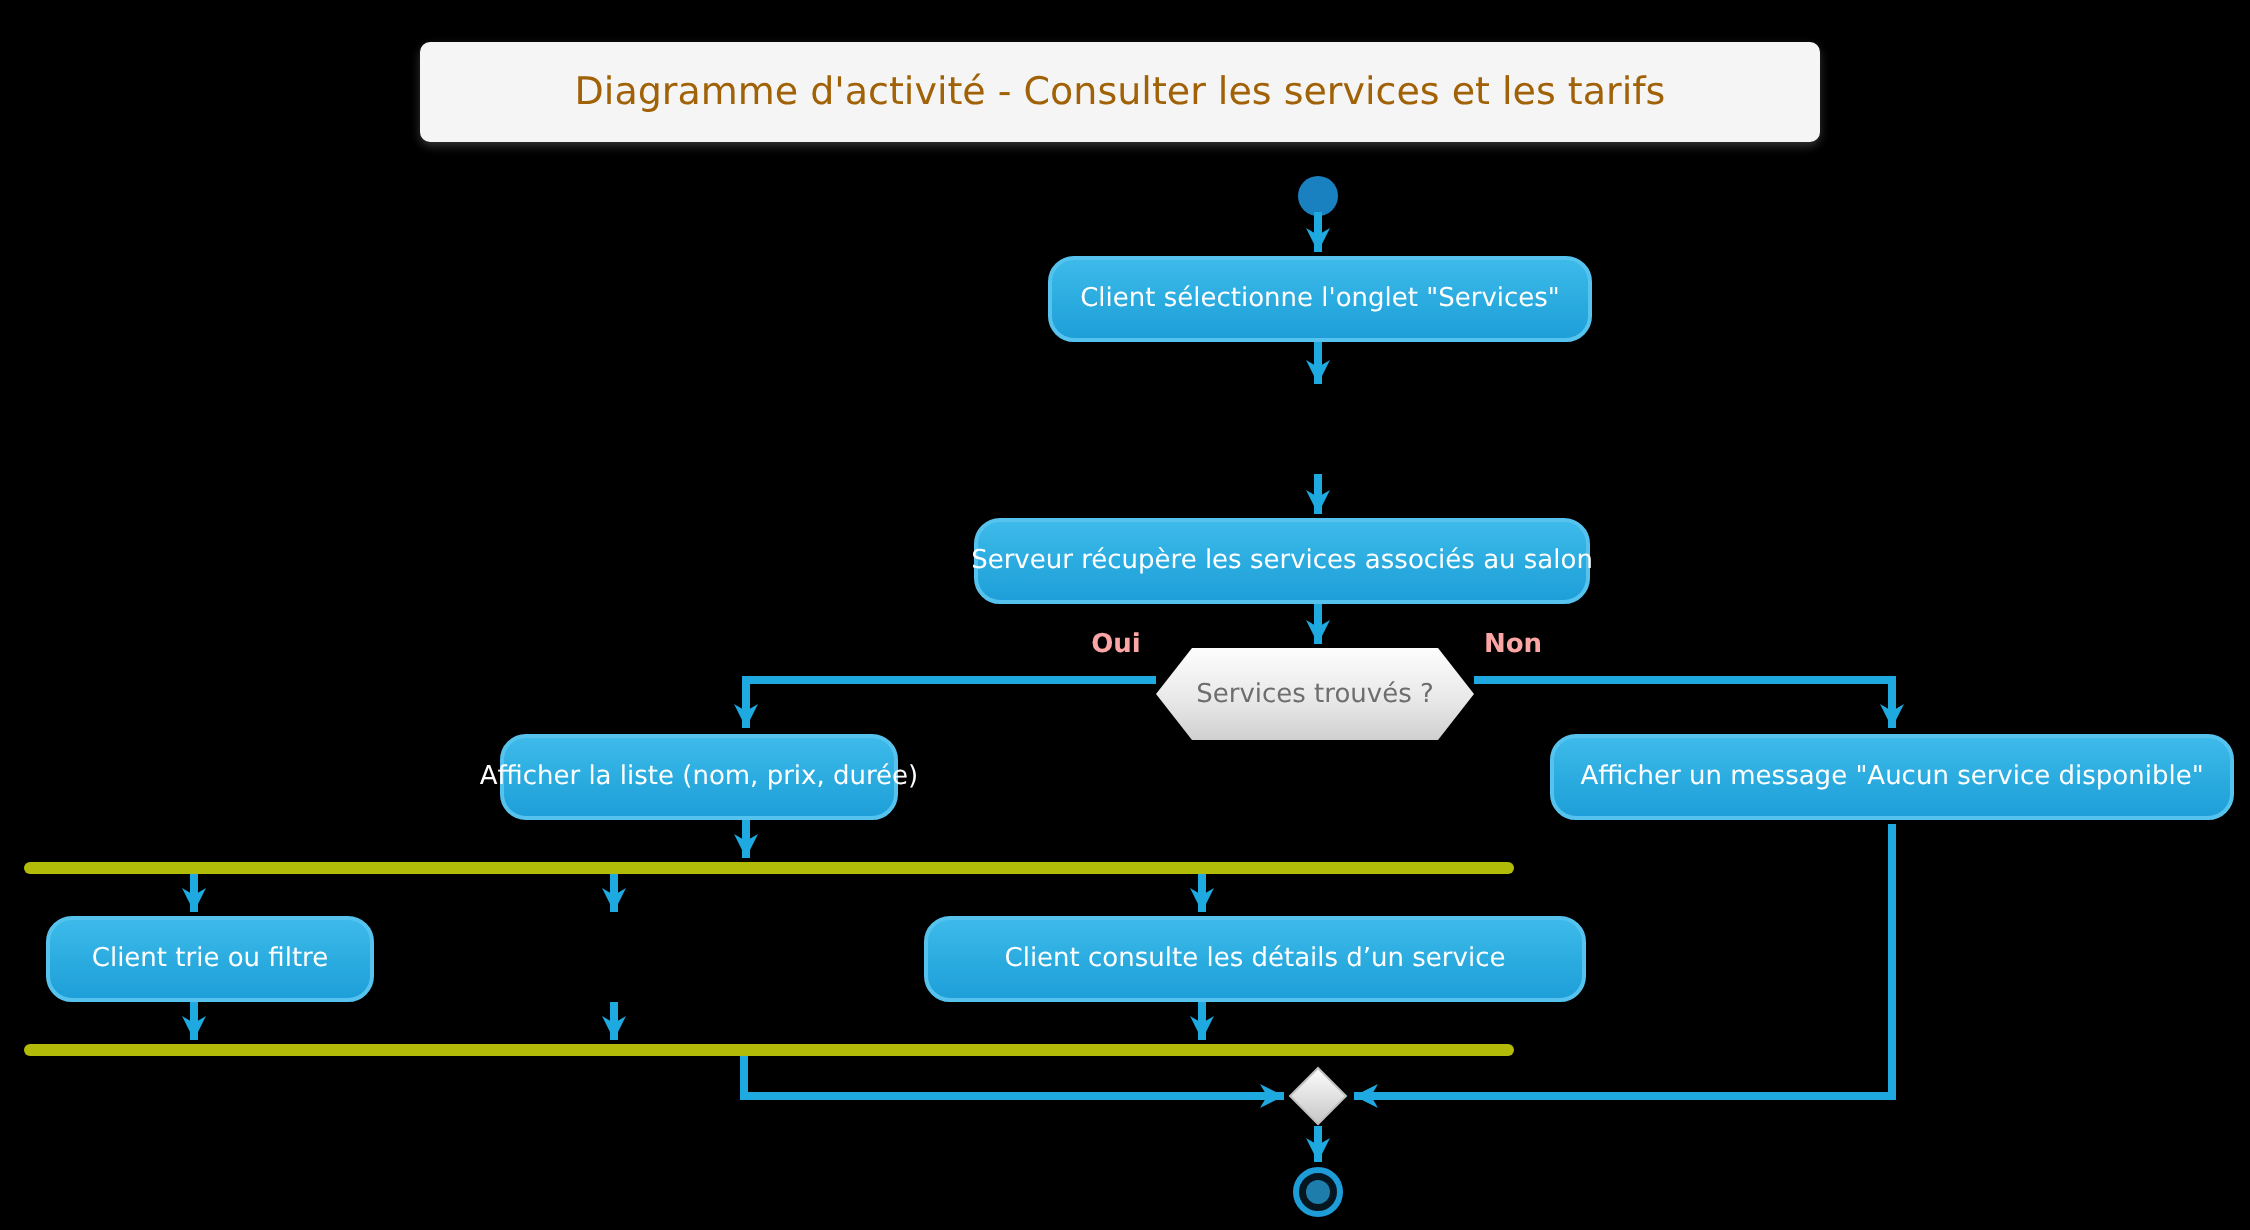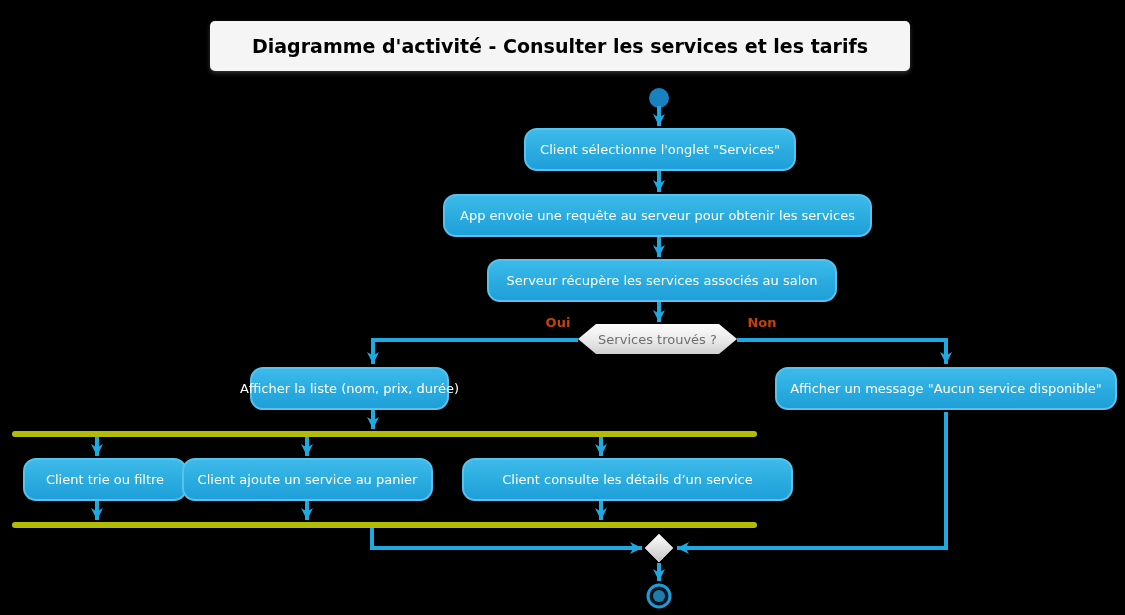--- a/index.html
+++ b/index.html
@@ -26,65 +26,65 @@
     left: 210px; top: 21px;
     width: 700px; height: 50px;
     background: #f5f5f5;
     border-radius: 5px;
     box-shadow: 0 2px 5px rgba(120,120,120,0.45);
     display: flex;
     align-items: center;
     justify-content: center;
   }
   .title-box span {
-    color: #000000;
+    color: #a16207;
     font-size: 19px;
-    font-weight: bold;
+    font-weight: normal;
     white-space: nowrap;
   }
   .activity {
     position: absolute;
     box-sizing: border-box;
     height: 43px;
     background: linear-gradient(180deg, #3dbaea 0%, #2aabdf 55%, #1f9fd9 100%);
     border: 2px solid #55c3ed;
     border-radius: 13px;
     display: flex;
     align-items: center;
     justify-content: center;
     color: #ffffff;
     font-size: 13px;
     white-space: nowrap;
   }
   .decision-hex {
     position: absolute;
     left: 578px; top: 324px;
-    width: 159px; height: 30px;
+    width: 159px; height: 46px;
     background: linear-gradient(180deg, #fdfdfd 0%, #e9e9e9 55%, #d0d0d0 100%);
     clip-path: polygon(18px 0%, calc(100% - 18px) 0%, 100% 50%, calc(100% - 18px) 100%, 18px 100%, 0% 50%);
     display: flex;
     align-items: center;
     justify-content: center;
     color: #6e6e6e;
     font-size: 13px;
     white-space: nowrap;
   }
   .guard-label {
     position: absolute;
-    color: #c2410c;
+    color: #fca5a5;
     font-size: 13px;
     font-weight: bold;
     white-space: nowrap;
   }
   #guard-oui { left: 540px; top: 315px; width: 36px; text-align: center; }
-  #guard-non { left: 742px; top: 315px; width: 40px; text-align: center; }
+  #guard-non { left: 742px; top: 315px; width: 40px; text-align: left; }
 
   #step1   { left: 524px; top: 128px; width: 272px; }
   #step2   { left: 443px; top: 194px; width: 429px; }
-  #step3   { left: 487px; top: 259px; width: 350px; }
+  #step3   { left: 487px; top: 259px; width: 308px; }
   #yesbox  { left: 250px; top: 367px; width: 199px; }
   #nobox   { left: 775px; top: 367px; width: 342px; }
   #parbox1 { left: 23px;  top: 458px; width: 164px; }
   #parbox2 { left: 182px; top: 458px; width: 251px; }
   #parbox3 { left: 462px; top: 458px; width: 331px; }
 </style>
 </head>
 <body>
 
 <div id="canvas">
@@ -135,43 +135,37 @@
     <circle cx="659" cy="596" r="6" fill="#1e7dab"></circle>
   </svg>
 
   <div class="title-box">
     <span>Diagramme d'activité - Consulter les services et les tarifs</span>
   </div>
 
   <div class="activity" id="step1">
     <span>Client sélectionne l'onglet "Services"</span>
   </div>
-  <div class="activity" id="step2">
-    <span>App envoie une requête au serveur pour obtenir les services</span>
-  </div>
   <div class="activity" id="step3">
     <span>Serveur récupère les services associés au salon</span>
   </div>
 
   <div class="decision-hex">
     <span>Services trouvés ?</span>
   </div>
   <div class="guard-label" id="guard-oui">Oui</div>
   <div class="guard-label" id="guard-non">Non</div>
 
   <div class="activity" id="yesbox">
     <span>Afficher la liste (nom, prix, durée)</span>
   </div>
   <div class="activity" id="nobox">
     <span>Afficher un message "Aucun service disponible"</span>
   </div>
 
   <div class="activity" id="parbox1">
     <span>Client trie ou filtre</span>
   </div>
-  <div class="activity" id="parbox2">
-    <span>Client ajoute un service au panier</span>
-  </div>
   <div class="activity" id="parbox3">
     <span>Client consulte les détails d’un service</span>
   </div>
 
 </div>
 
 </body></html>

